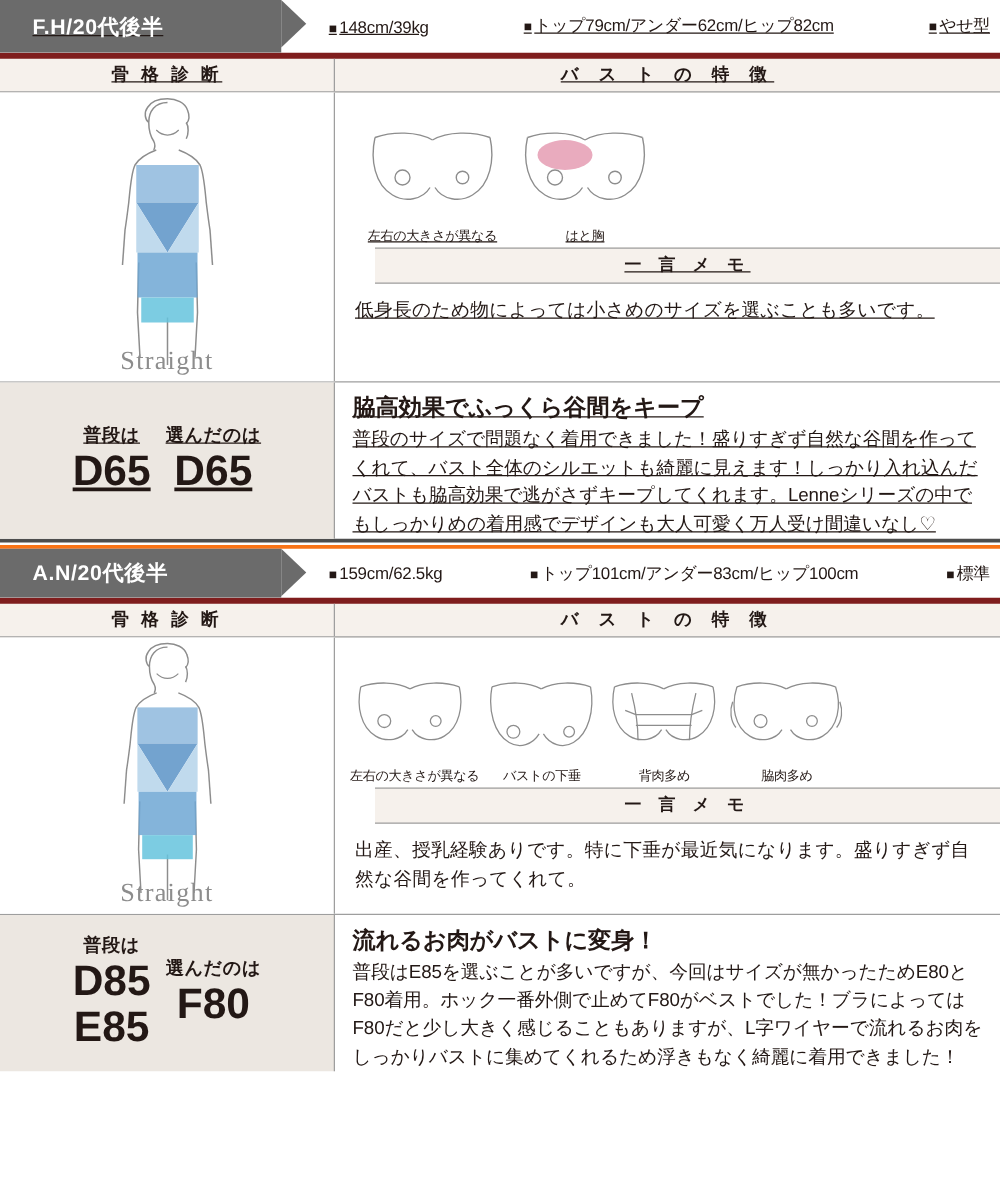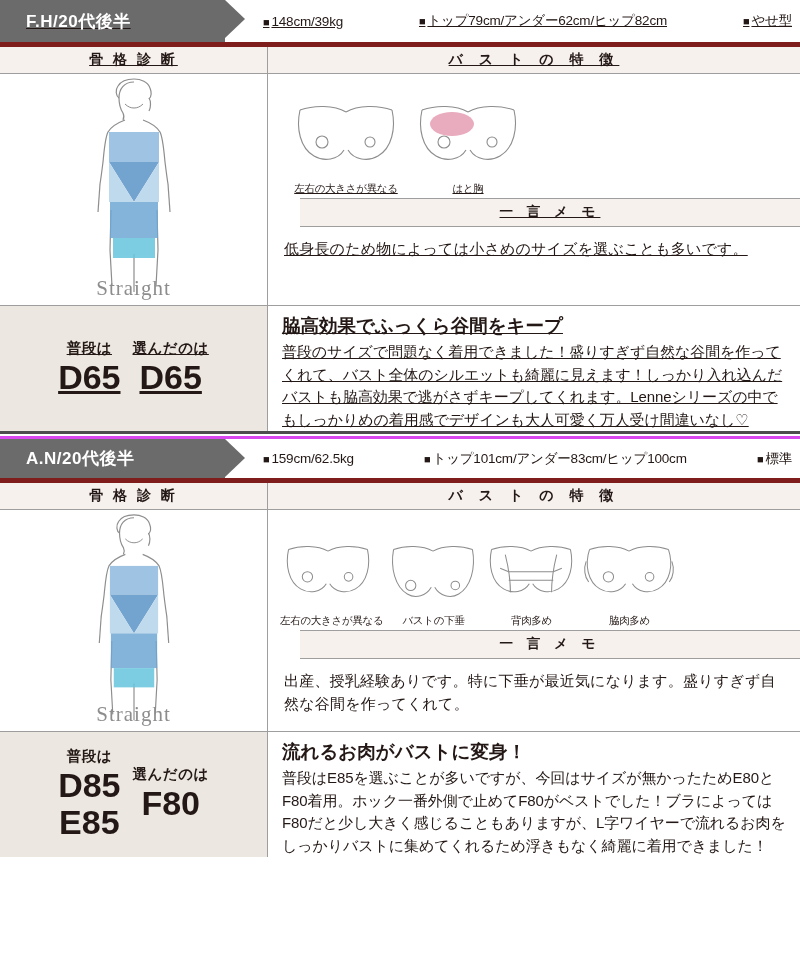--- a/index.html
+++ b/index.html
@@ -16,21 +16,21 @@
   .review { width: 800px; position: relative; }
   .review + .review { margin-top: 2px; }
 
   
   .rev-head {
     position: relative;
     height: 42px;
     background: #ffffff;
     display: flex;
     align-items: stretch;
-    border-top: 3px solid #d946ef;
+    border-top: 3px solid #f97316;
   }
   .rev-head .name-wrap {
     position: relative;
     width: 225px;
     background: #6b6b6b;
     display: flex;
     align-items: center;
     padding-left: 26px;
     color: #ffffff;
     font-size: 17px;

